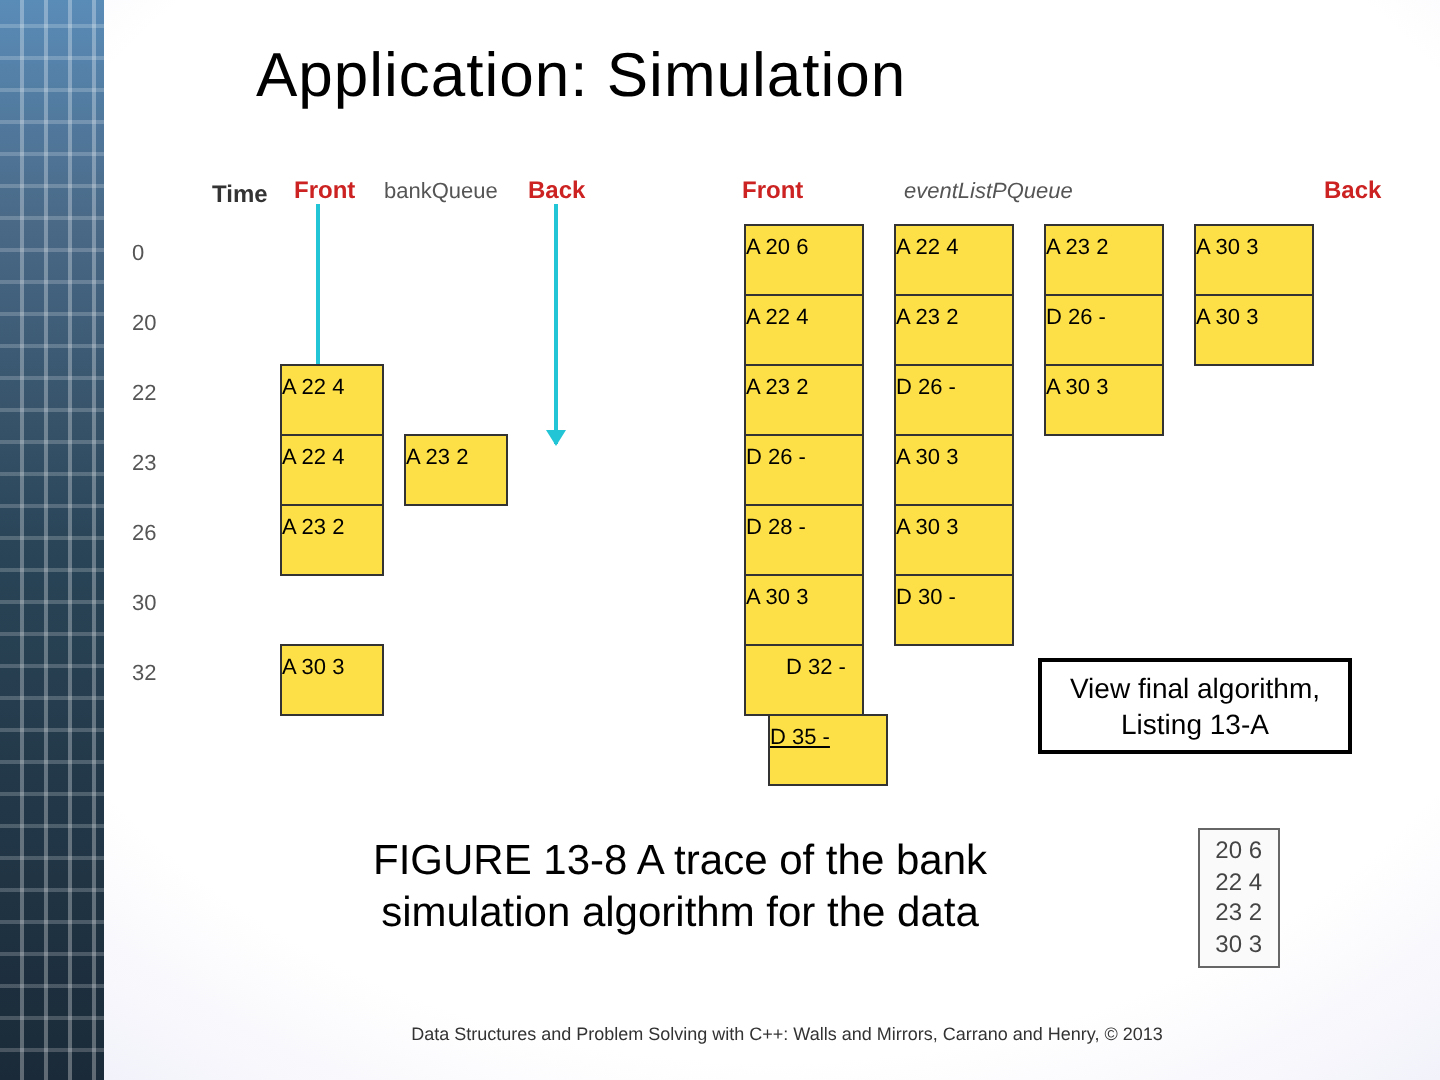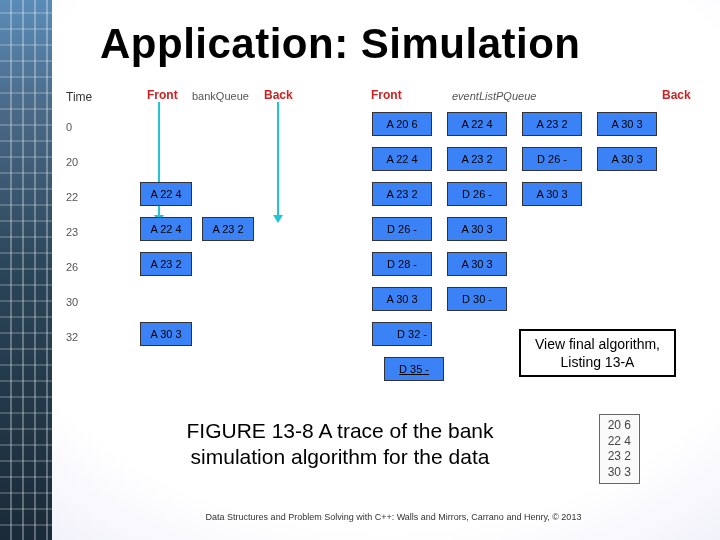--- a/index.html
+++ b/index.html
@@ -1,36 +1,36 @@
 <!DOCTYPE html>
 <html><head>
 <meta charset="utf-8">
 <style>
   * { margin: 0; padding: 0; box-sizing: border-box; }
   body { width: 720px; height: 540px; font-family: Arial, sans-serif; position: relative; overflow: hidden; background: #f0f0f0; }
   .bg-building { position: absolute; left: 0; top: 0; width: 105px; height: 540px; background: linear-gradient(180deg, #5a8cb8 0%, #4a6a88 20%, #2a4558 50%, #1a2a38 100%); z-index: 1; }
   .bg-building::before { content: ""; position: absolute; inset: 0; background-image: repeating-linear-gradient(90deg, transparent 0, transparent 10px, rgba(255,255,255,0.3) 10px, rgba(255,255,255,0.3) 12px), repeating-linear-gradient(0deg, transparent 0, transparent 14px, rgba(255,255,255,0.2) 14px, rgba(255,255,255,0.2) 16px); }
   .slide { position: absolute; left: 52px; top: 0; width: 668px; height: 540px; background: radial-gradient(ellipse 900px 700px at 50% 40%, #ffffff 0%, #ffffff 45%, #e8e8f7 70%, #d5d5ea 100%); z-index: 2; }
-  .title { position: absolute; top: 20px; left: 48px; font-size: 42px; font-weight: bold; color: #000; letter-spacing: 0.5px; }
+  .title { position: absolute; top: 20px; left: 76px; font-size: 31px; font-weight: normal; color: #000; letter-spacing: 0.5px; }
   .figure-area { position: absolute; top: 84px; left: 0; width: 668px; height: 292px; background: #fff; }
   .time-col { position: absolute; left: 14px; top: 6px; font-size: 11px; color: #555; }
-  .time-header { font-size: 12px; font-weight: normal; color: #333; margin-bottom: 6px; }
+  .time-header { font-size: 12px; font-weight: bold; color: #333; margin-bottom: 6px; margin-left: 40px; }
   .time-val { height: 35px; line-height: 35px; }
   .bankq-front { position: absolute; left: 95px; top: 4px; font-size: 12px; color: #cc2222; font-weight: bold; }
   .bankq-label { position: absolute; left: 140px; top: 6px; font-size: 11px; color: #555; }
   .bankq-back { position: absolute; left: 212px; top: 4px; font-size: 12px; color: #cc2222; font-weight: bold; }
   .eventq-front { position: absolute; left: 319px; top: 4px; font-size: 12px; color: #cc2222; font-weight: bold; }
   .eventq-label { position: absolute; left: 400px; top: 6px; font-size: 11px; font-style: italic; color: #555; }
   .eventq-back { position: absolute; left: 610px; top: 4px; font-size: 12px; color: #cc2222; font-weight: bold; }
   .arrow { position: absolute; width: 2px; background: #22c5d5; }
   .arrow::after { content: ""; position: absolute; bottom: -1px; left: -4px; width: 0; height: 0; border-left: 5px solid transparent; border-right: 5px solid transparent; border-top: 8px solid #22c5d5; }
   .arrow1 { left: 106px; top: 18px; height: 120px; }
   .arrow2 { left: 225px; top: 18px; height: 120px; }
   .row { position: absolute; left: 0; width: 100%; height: 28px; }
-  .cell { position: absolute; border: 1px solid #333; background: #3b82f6; height: 24px; line-height: 22px; font-size: 11px; text-align: center; }
+  .cell { position: absolute; border: 1px solid #333; background: #fde047; height: 36px; line-height: 22px; font-size: 11px; }
   .w1 { width: 52px; }
   .w2 { width: 60px; }
   .link-box { position: absolute; right: 44px; top: 329px; background: #fff; border: 2px solid #000; padding: 4px 14px; font-size: 14px; text-align: center; line-height: 1.3; z-index: 3; margin-left: 28px; }
   .caption { position: absolute; left: 98px; top: 418px; font-size: 21px; color: #000; text-align: center; width: 380px; line-height: 1.25; }
   .inputdata { position: absolute; right: 80px; top: 414px; border: 1px solid #666; background: #fafafa; padding: 3px 8px; font-size: 12px; color: #444; line-height: 1.3; }
   .footer { position: absolute; bottom: 18px; left: 0; width: 100%; text-align: center; font-size: 9px; color: #333; padding-left: 15px; }
 </style>
 </head>
 <body>
 

